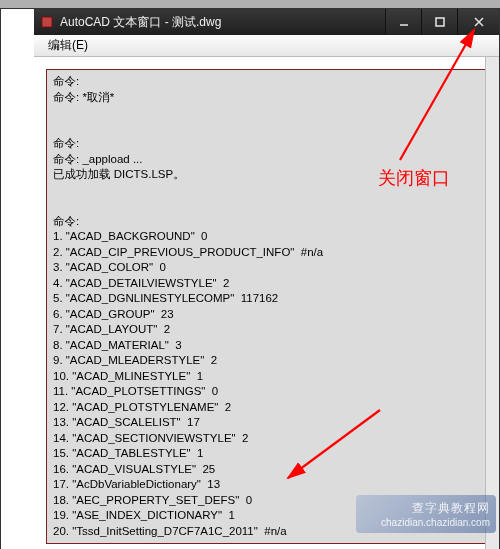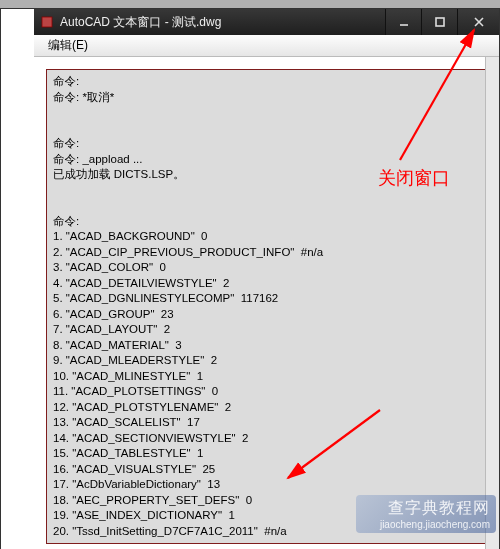--- a/index.html
+++ b/index.html
@@ -98,21 +98,21 @@
       text-align: right;
       font-size: 14px;
       pointer-events: none;
       background: linear-gradient(135deg, rgba(120,150,200,0.35), rgba(60,90,150,0.55));
       border-radius: 4px;
       padding: 2px 6px;
       display: flex;
       flex-direction: column;
       justify-content: center;
     }
-    .watermark .line1 { font-size: 16px; letter-spacing: 1px; }
+    .watermark .line1 { font-size: 12px; letter-spacing: 1px; }
     .watermark .line2 { font-size: 10px; color: rgba(255,255,255,0.85); }
     .scrollbar {
       position: absolute;
       right: 0;
       top: 48px;
       bottom: 0;
       width: 14px;
       background: #e8e8e8;
       border-left: 1px solid #bbb;
     }
@@ -215,14 +215,14 @@
   <defs>
     <marker id="ah2" markerWidth="10" markerHeight="10" refX="8" refY="3" orient="auto">
       <path d="M0,0 L9,3 L0,6 Z" fill="#ff0000"></path>
     </marker>
   </defs>
   <line x1="380" y1="410" x2="288" y2="478" stroke="#ff0000" stroke-width="2.2" marker-end="url(#ah2)"></line>
 </svg>
 
 <div class="watermark">
   <span class="line1">查字典教程网</span>
-  <span class="line2">jiaocheng.jiaocheng.com</span>
+  <span class="line2">chazidian.chazidian.com</span>
 </div>
 
 </body></html>

